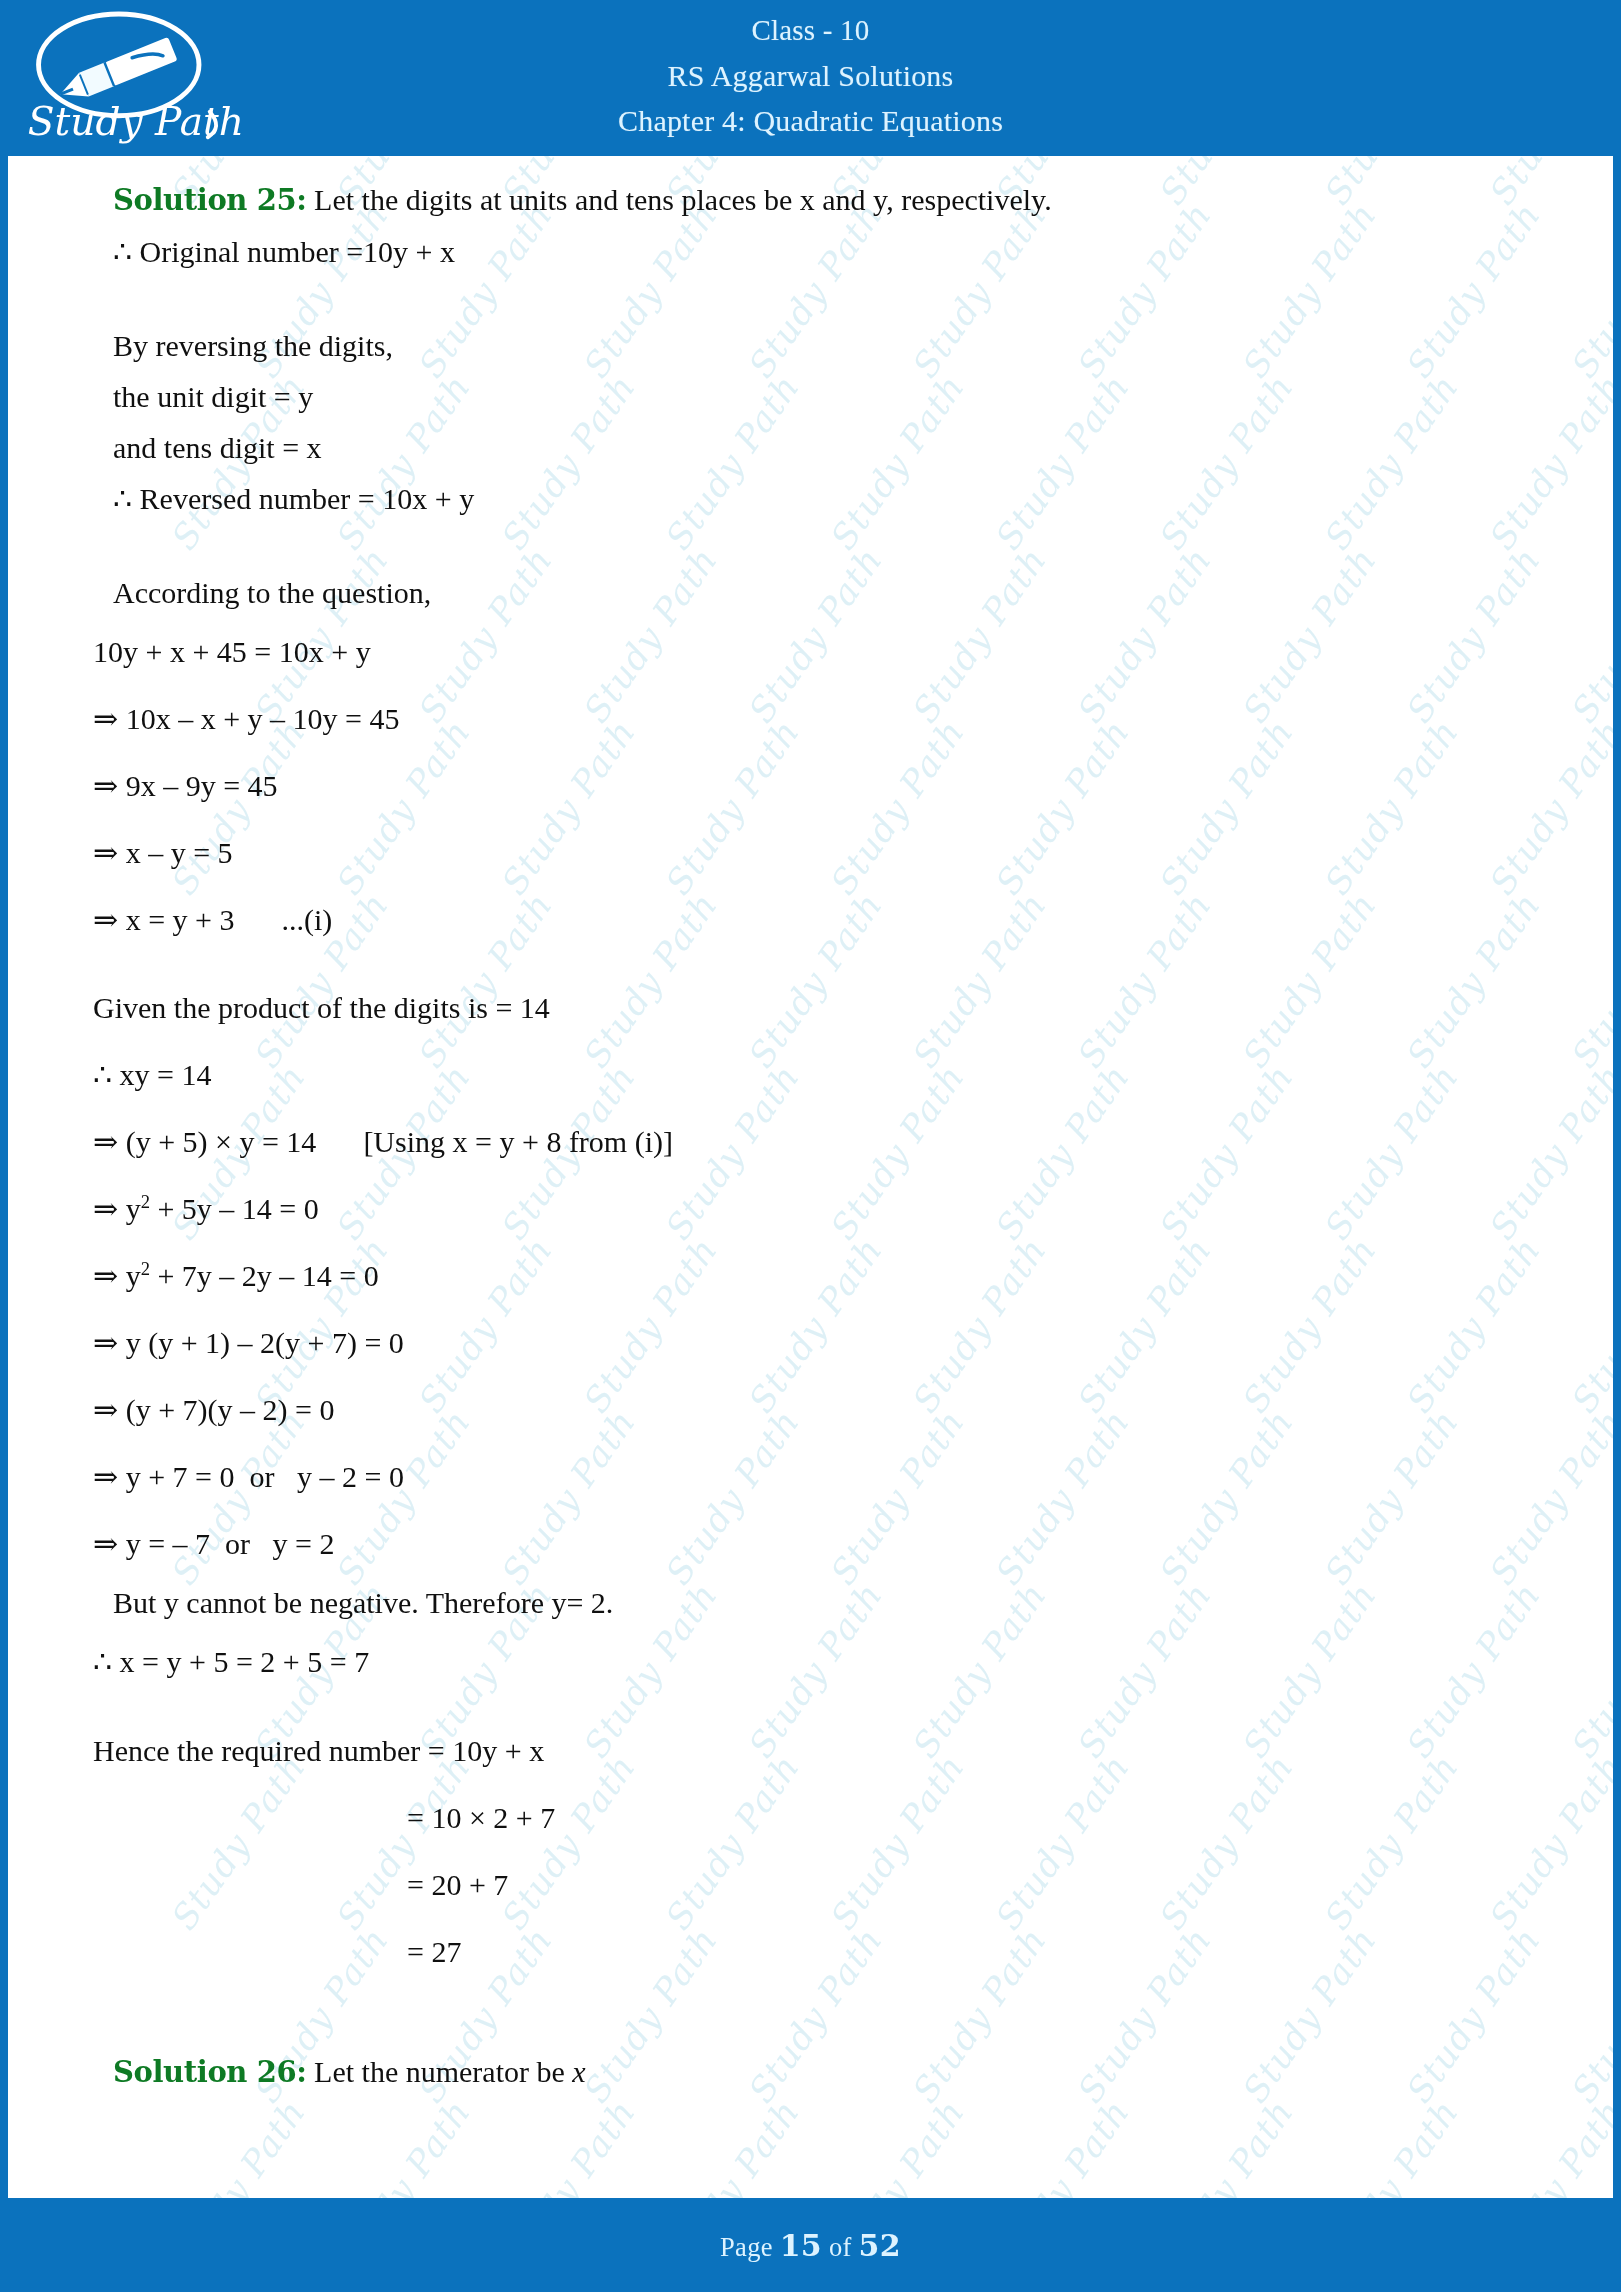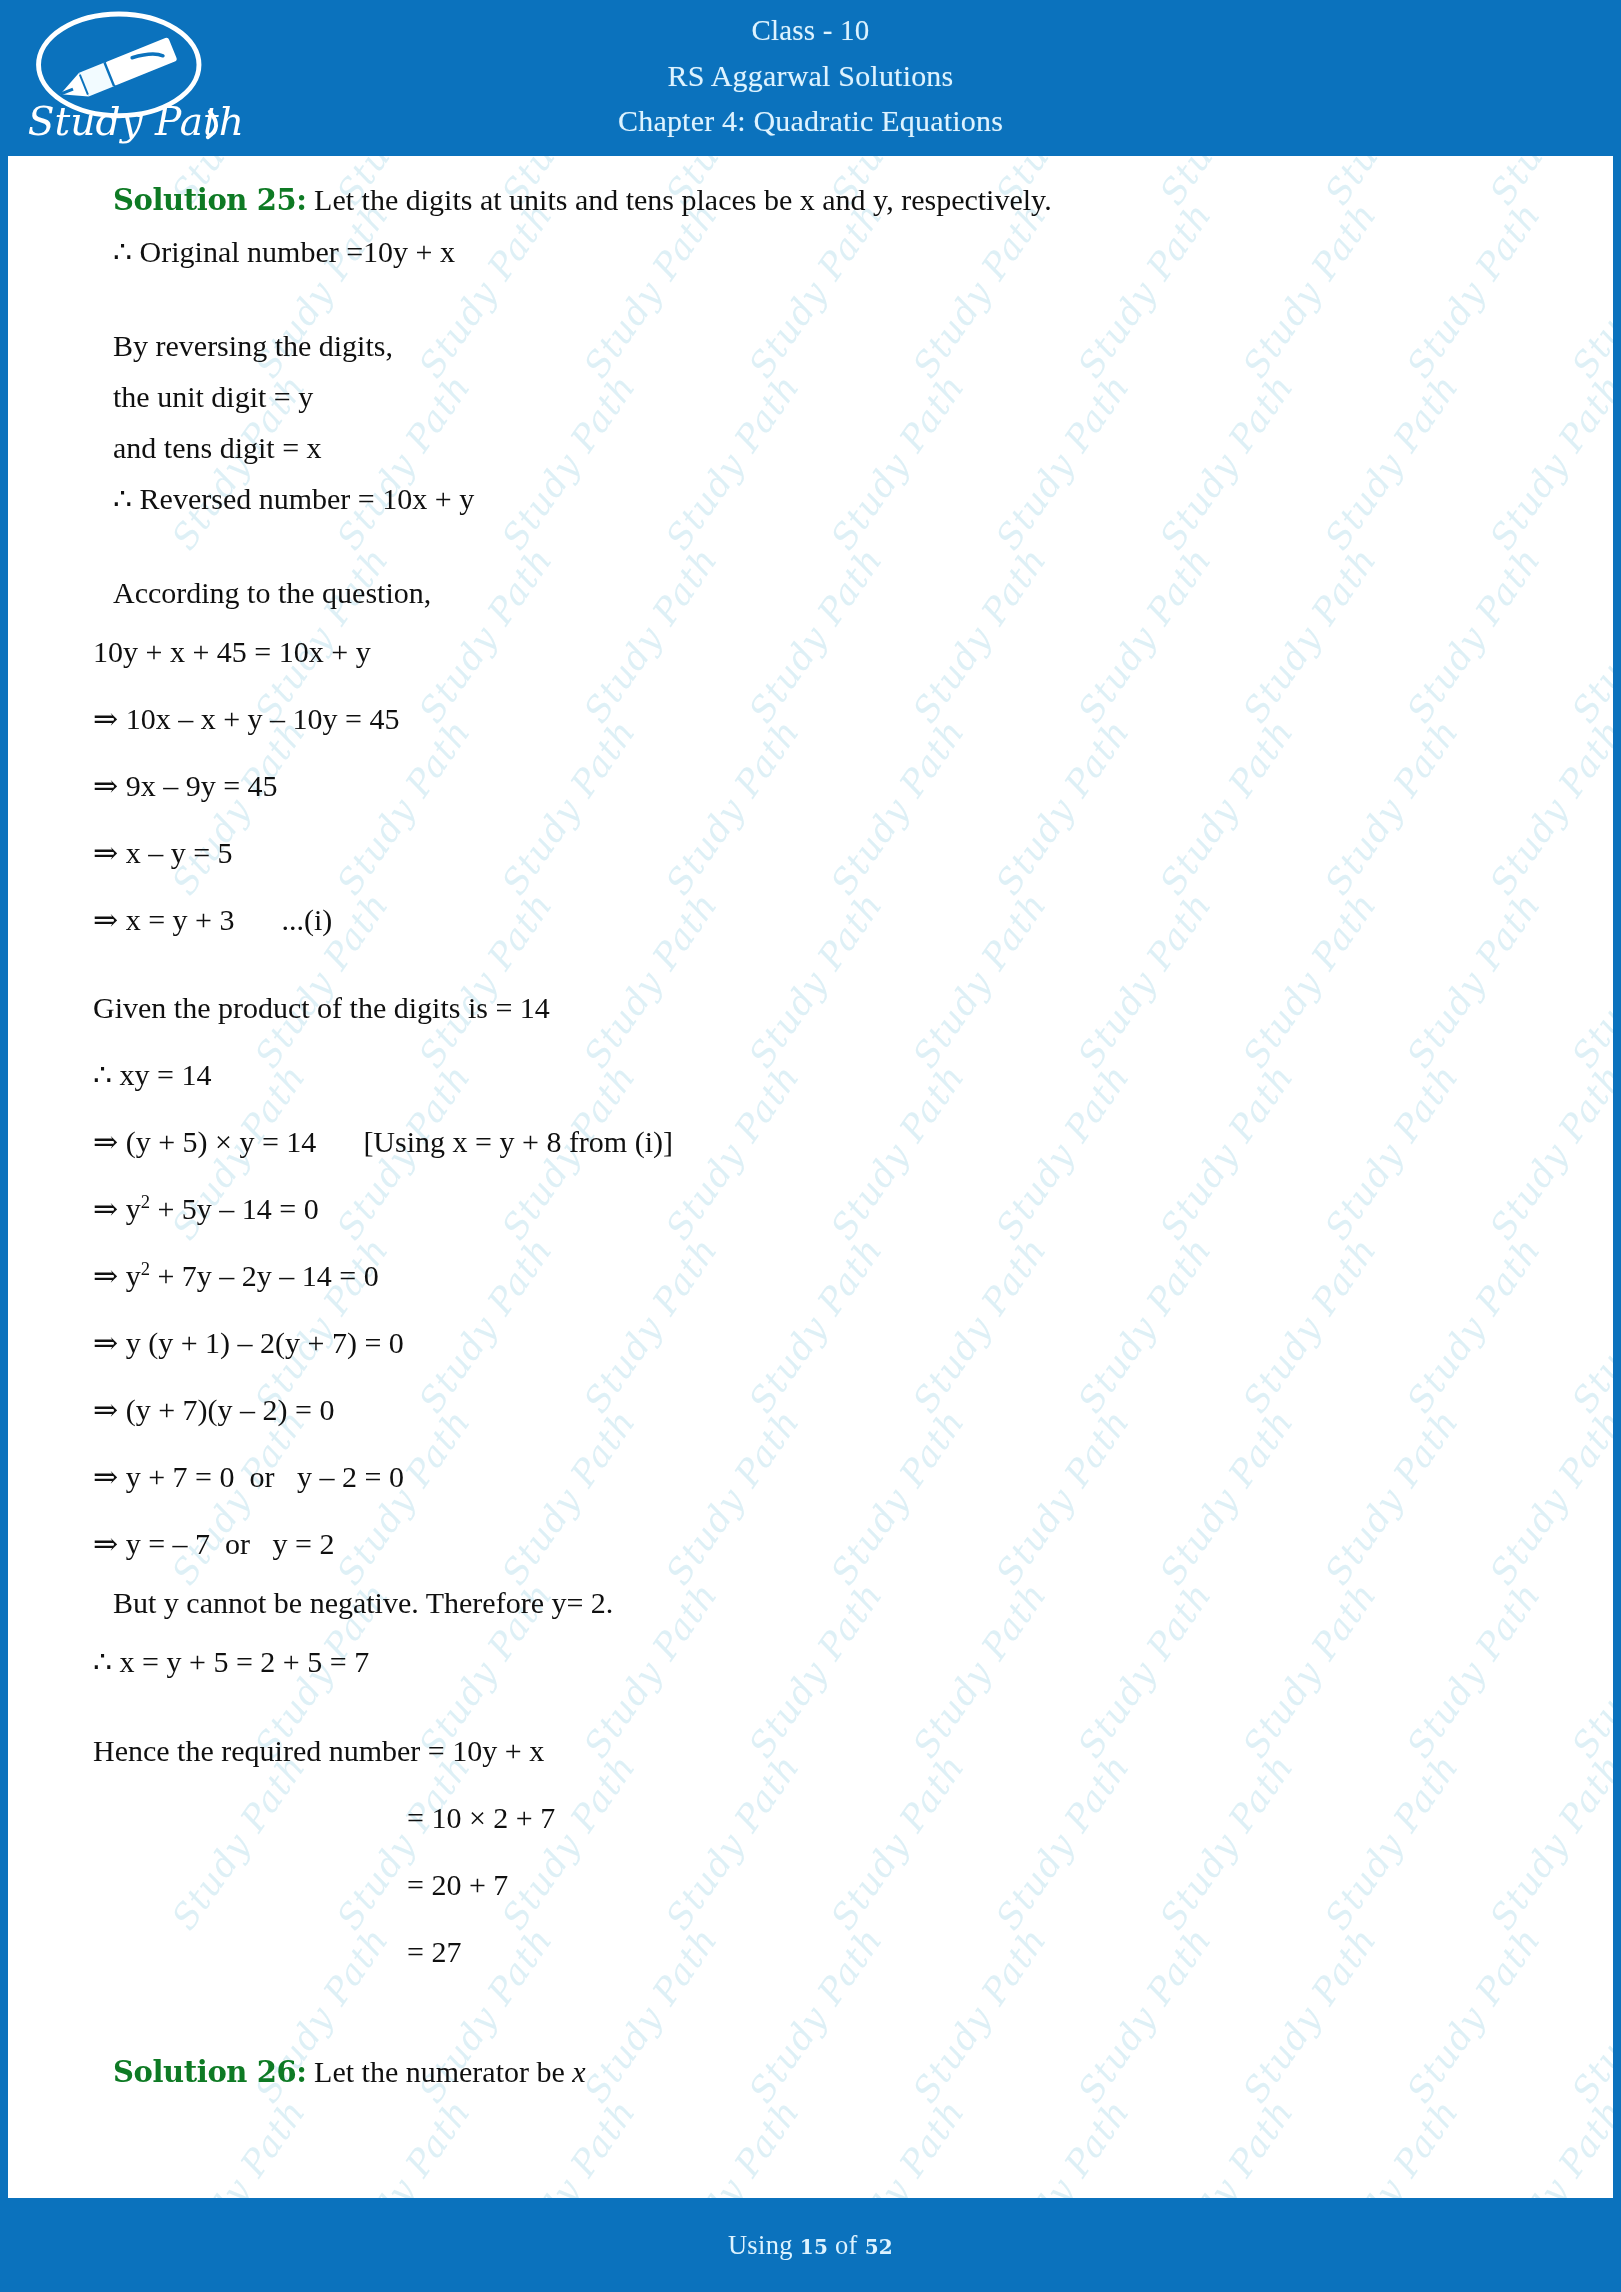--- a/index.html
+++ b/index.html
@@ -80,21 +80,21 @@
   }
   .footer-text {
     color: #ddf3ff;
     font-size: 26.5px;
     font-family: "Liberation Serif", "DejaVu Serif", serif;
     letter-spacing: 0.3px;
   }
   .footer-text .pnum {
     font-family: "DejaVu Serif", serif;
     font-weight: 700;
-    font-size: 20px;
+    font-size: 30px;
   }
 
   
   .watermarks {
     position: absolute;
     left: 0; top: 156px; right: 0; bottom: 95px;
     overflow: hidden;
     z-index: 1;
     pointer-events: none;
   }
@@ -347,17 +347,17 @@
     <div class="ln eq indent-calc">= 20 + 7</div>
     <div class="ln eq indent-calc">= 27</div>
 
     <div class="gap-lg"></div>
 
     <div class="ln tight"><span class="sol-label">Solution 26:</span><span> Let the numerator be </span><span class="ital">x</span></div>
 
   </div>
 
   <div class="footer">
-    <div class="footer-text"><span>Using </span><span class="pnum">15</span><span> of </span><span class="pnum">52</span></div>
+    <div class="footer-text"><span>Page </span><span class="pnum">15</span><span> of </span><span class="pnum">52</span></div>
   </div>
 
 </div>
 
 
 </body></html>

